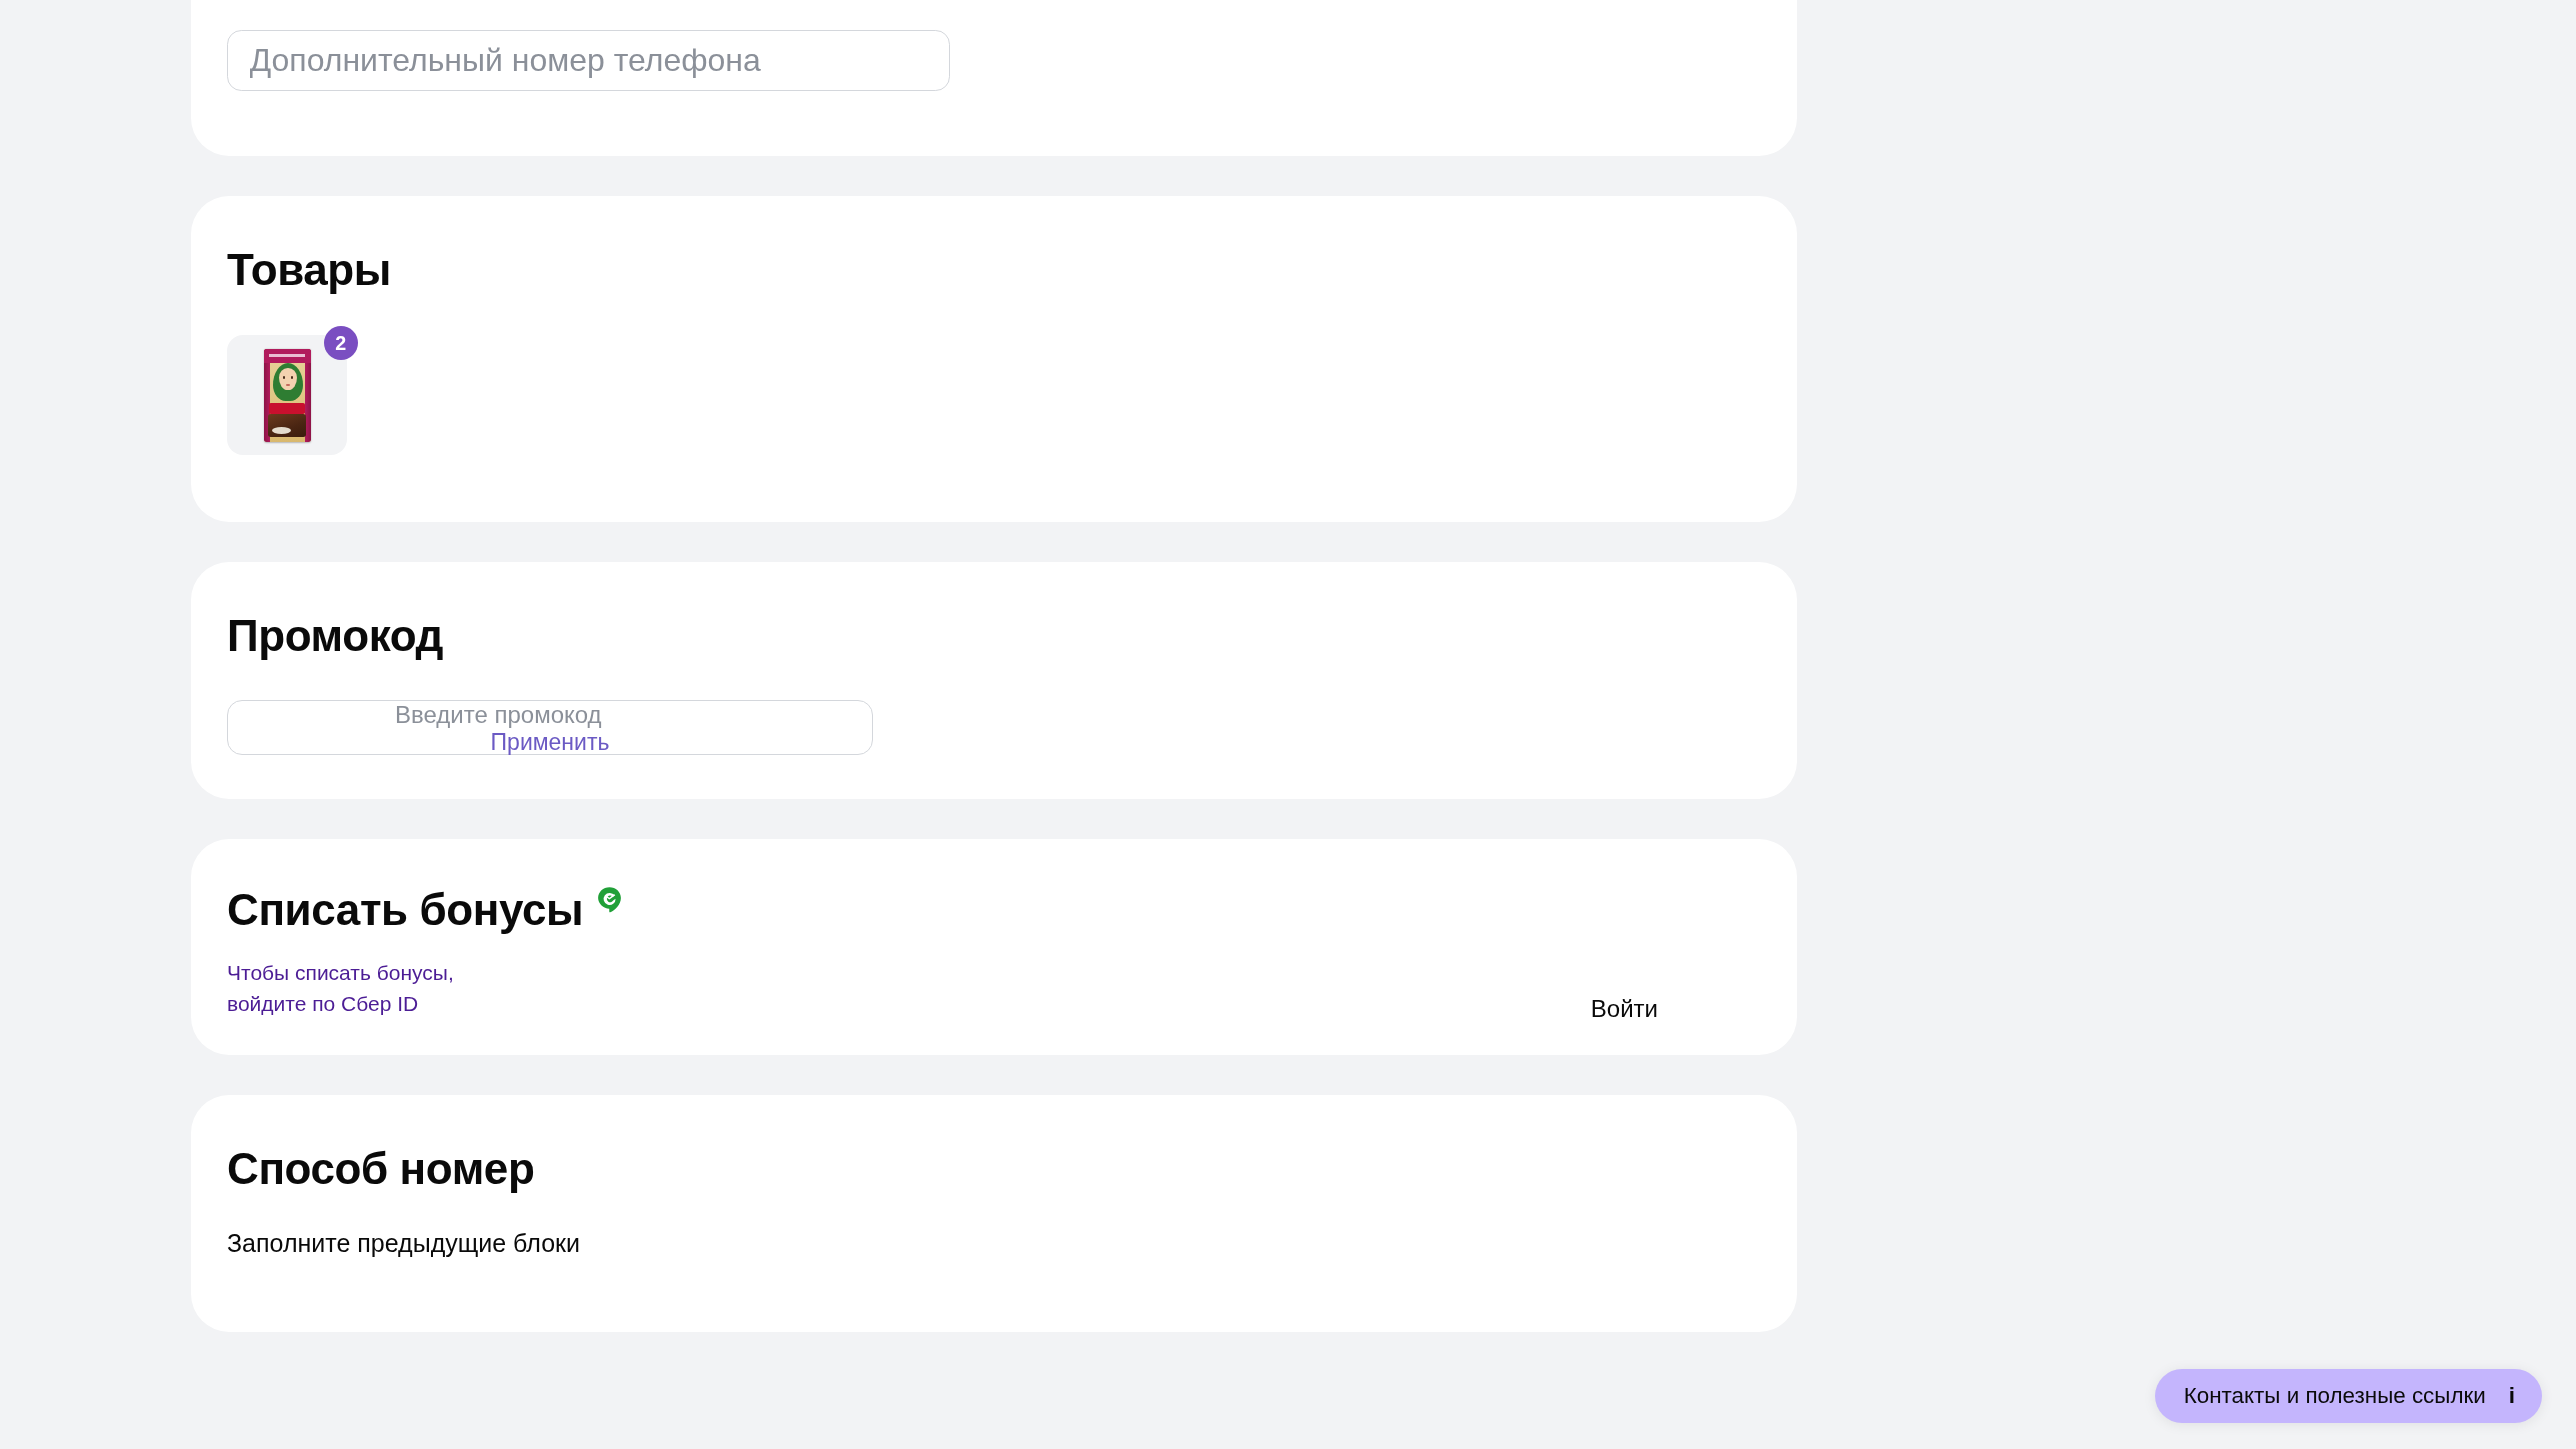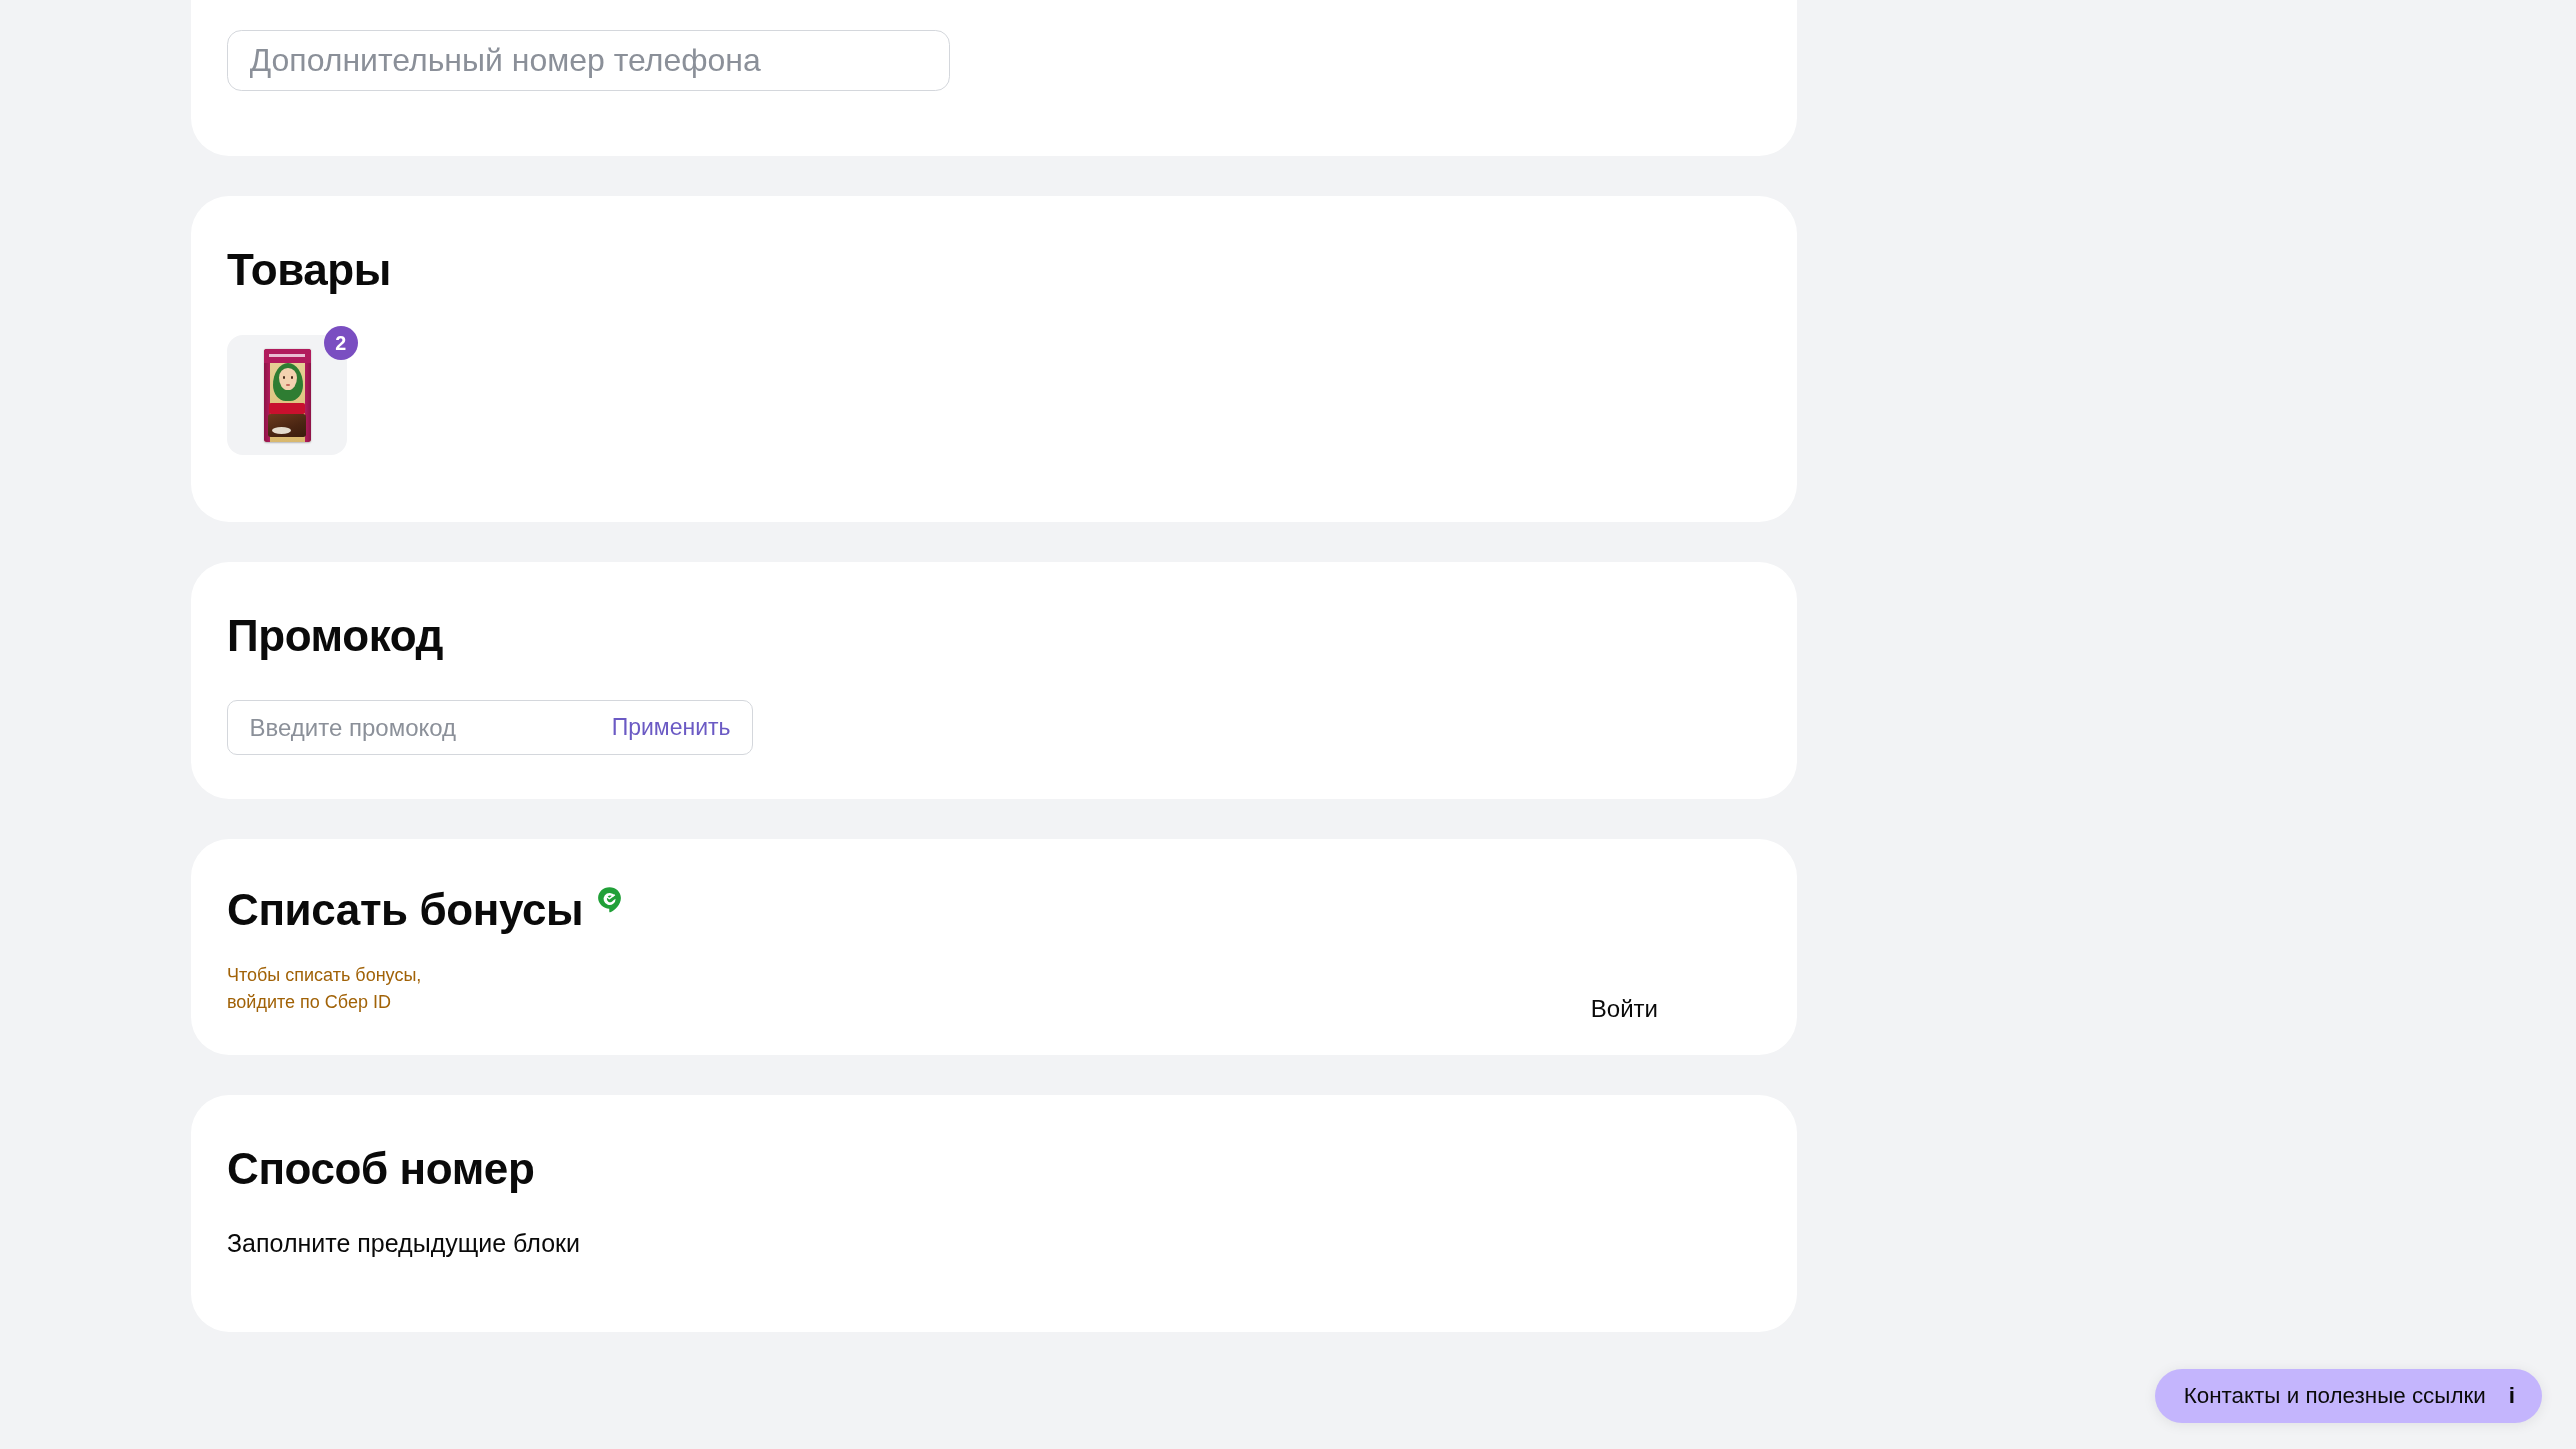--- a/index.html
+++ b/index.html
@@ -173,28 +173,29 @@
     line-height: 1;
   }
 
   
   .card-promo {
     height: 237px;
     padding: 50px 36px 0 36px;
   }
   .promo-field {
     margin-top: 40px;
-    width: 526px;
+    width: 646px;
     height: 55px;
     border: 0.9px solid #D4D7DC;
-    border-radius: 10px;
+    border-radius: 15px;
     background: #FFFFFF;
     display: flex;
     align-items: center;
     padding: 0 21.5px 0 21.5px;
+    flex-direction: column;
   }
   .promo-input {
     flex: 1;
     border: none;
     outline: none;
     background: transparent;
     font-family: "Liberation Sans", "DejaVu Sans", sans-serif;
     font-size: 24px;
     color: #8B9099;
   }
@@ -222,23 +223,23 @@
     height: 27px;
     display: block;
   }
   .bonus-body {
     margin-top: 19.7px;
     display: flex;
     align-items: center;
     justify-content: space-between;
   }
   .bonus-note {
-    font-size: 18px;
+    font-size: 21px;
     line-height: 1.45;
-    color: #a16207;
+    color: #4c1d95;
   }
   .bonus-login {
     font-size: 24px;
     color: #0A0A0A;
     cursor: pointer;
     margin-right: 103px;
     user-select: none;
     margin-top: 41px;
   }
 

